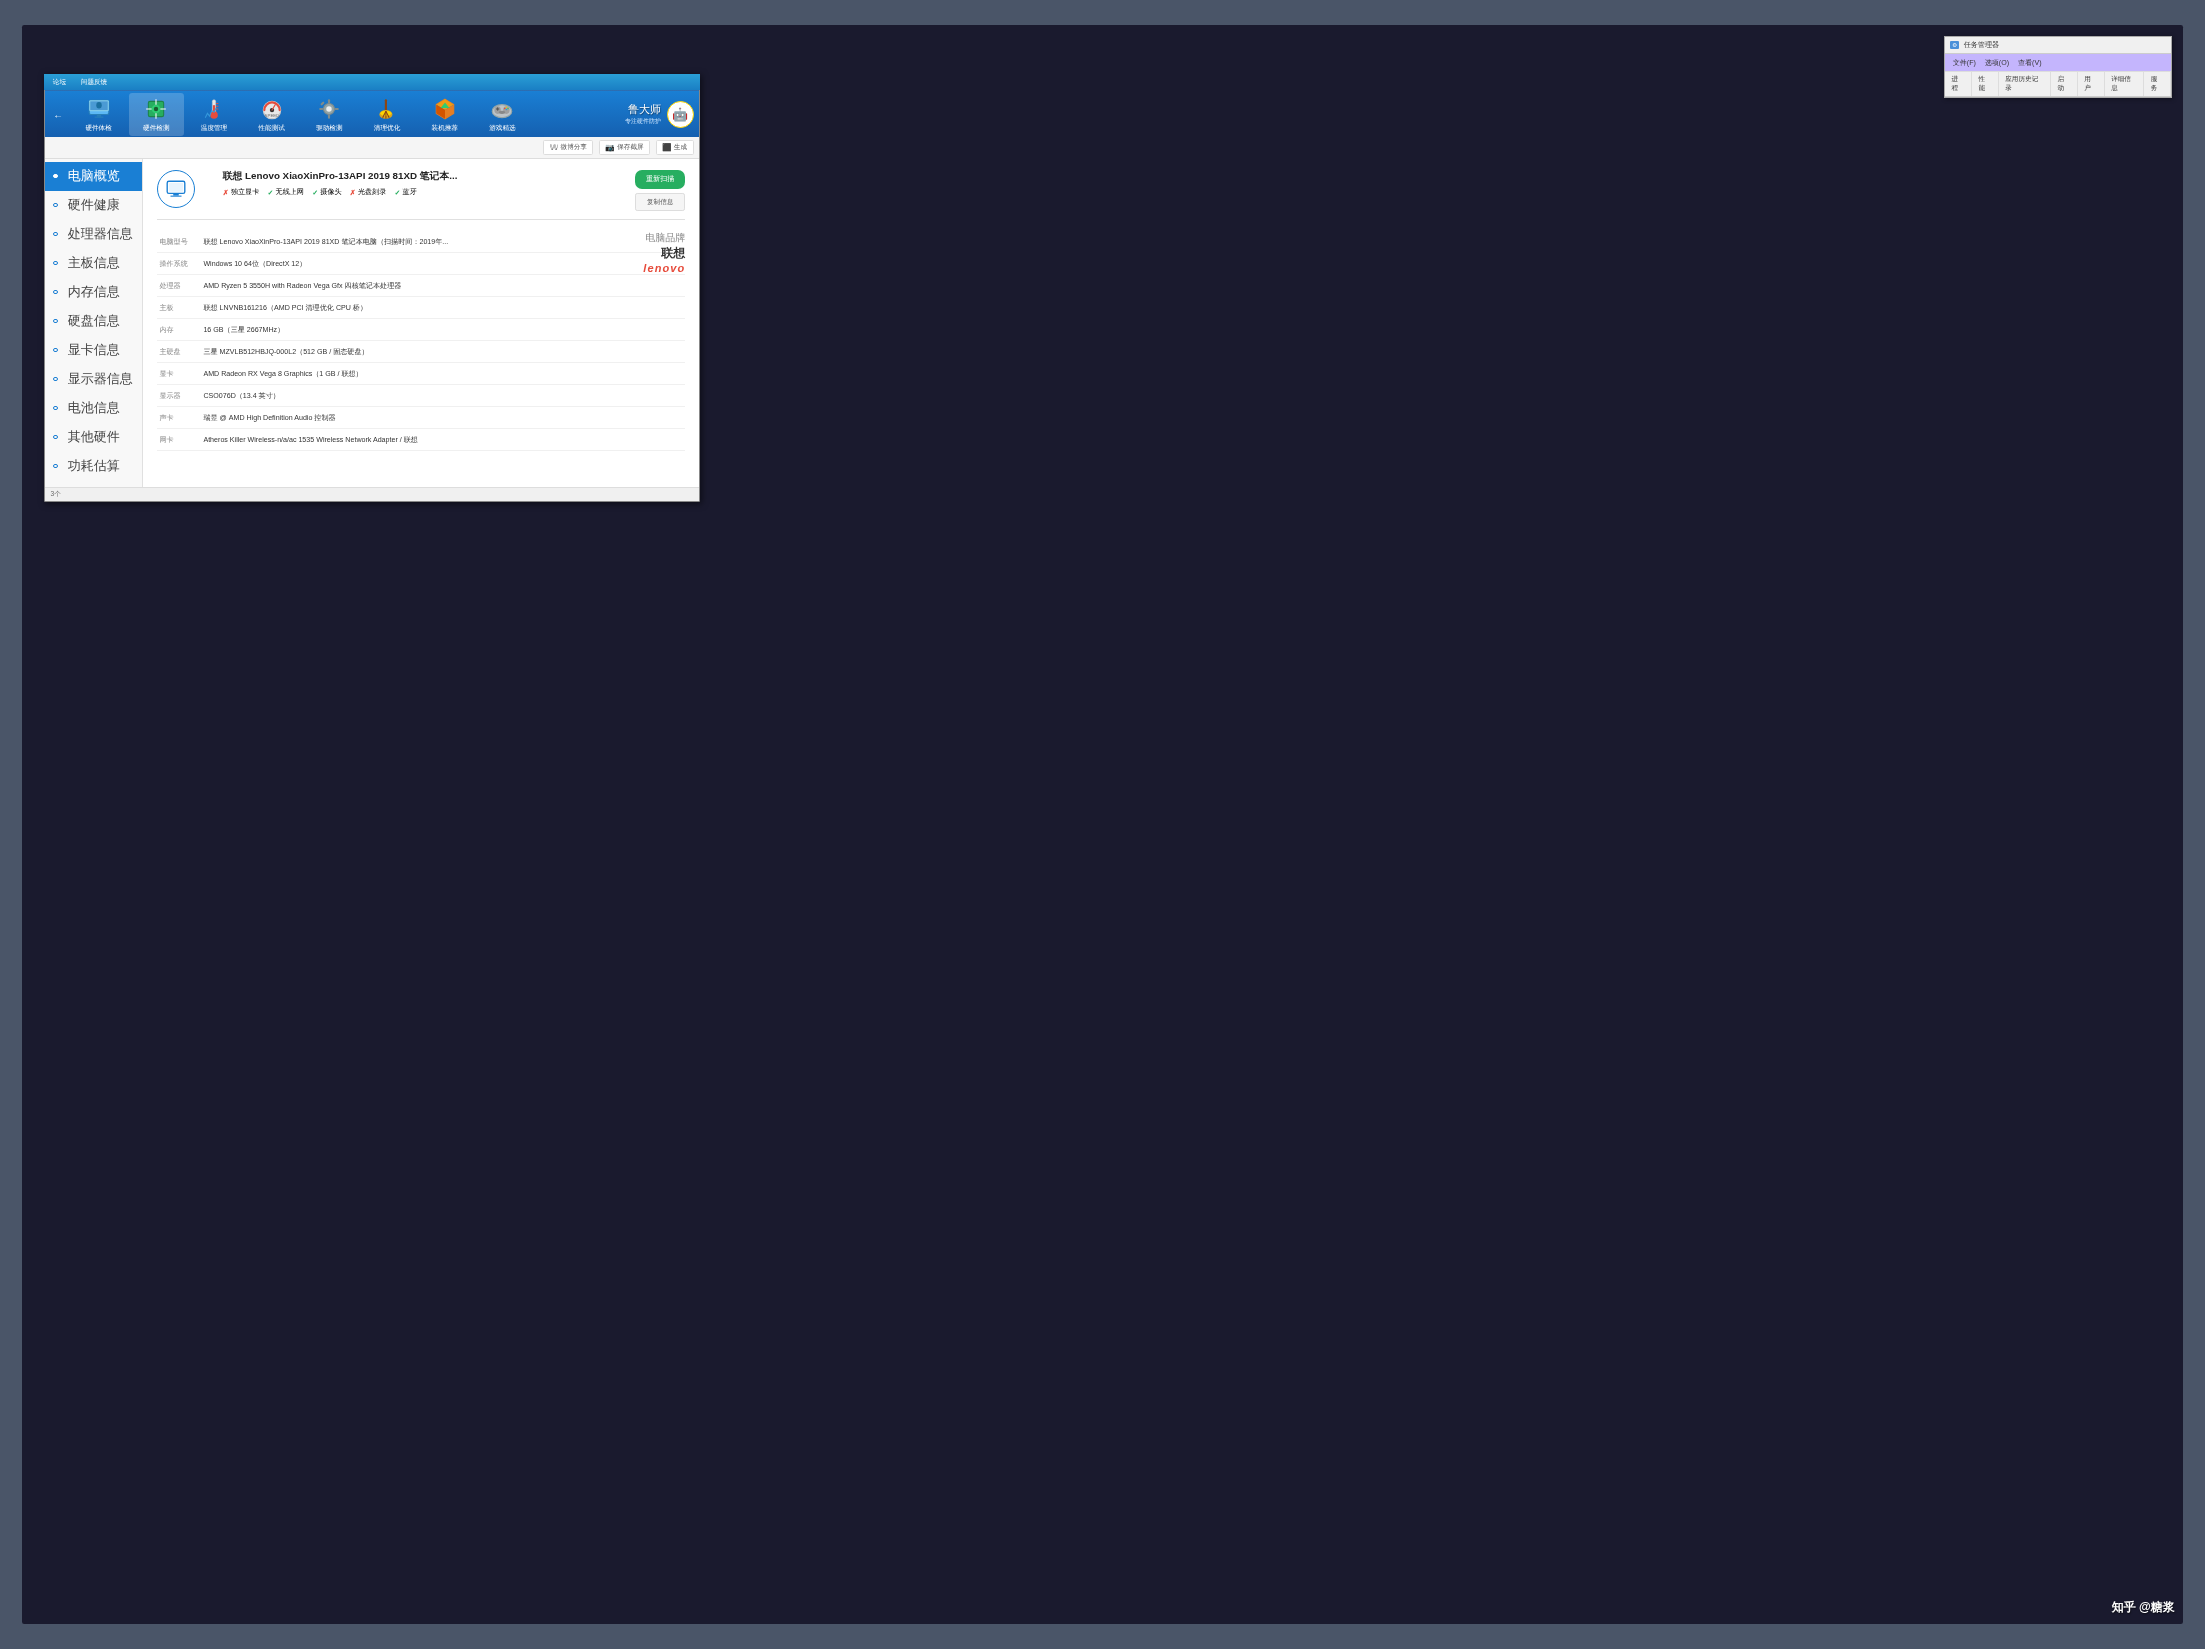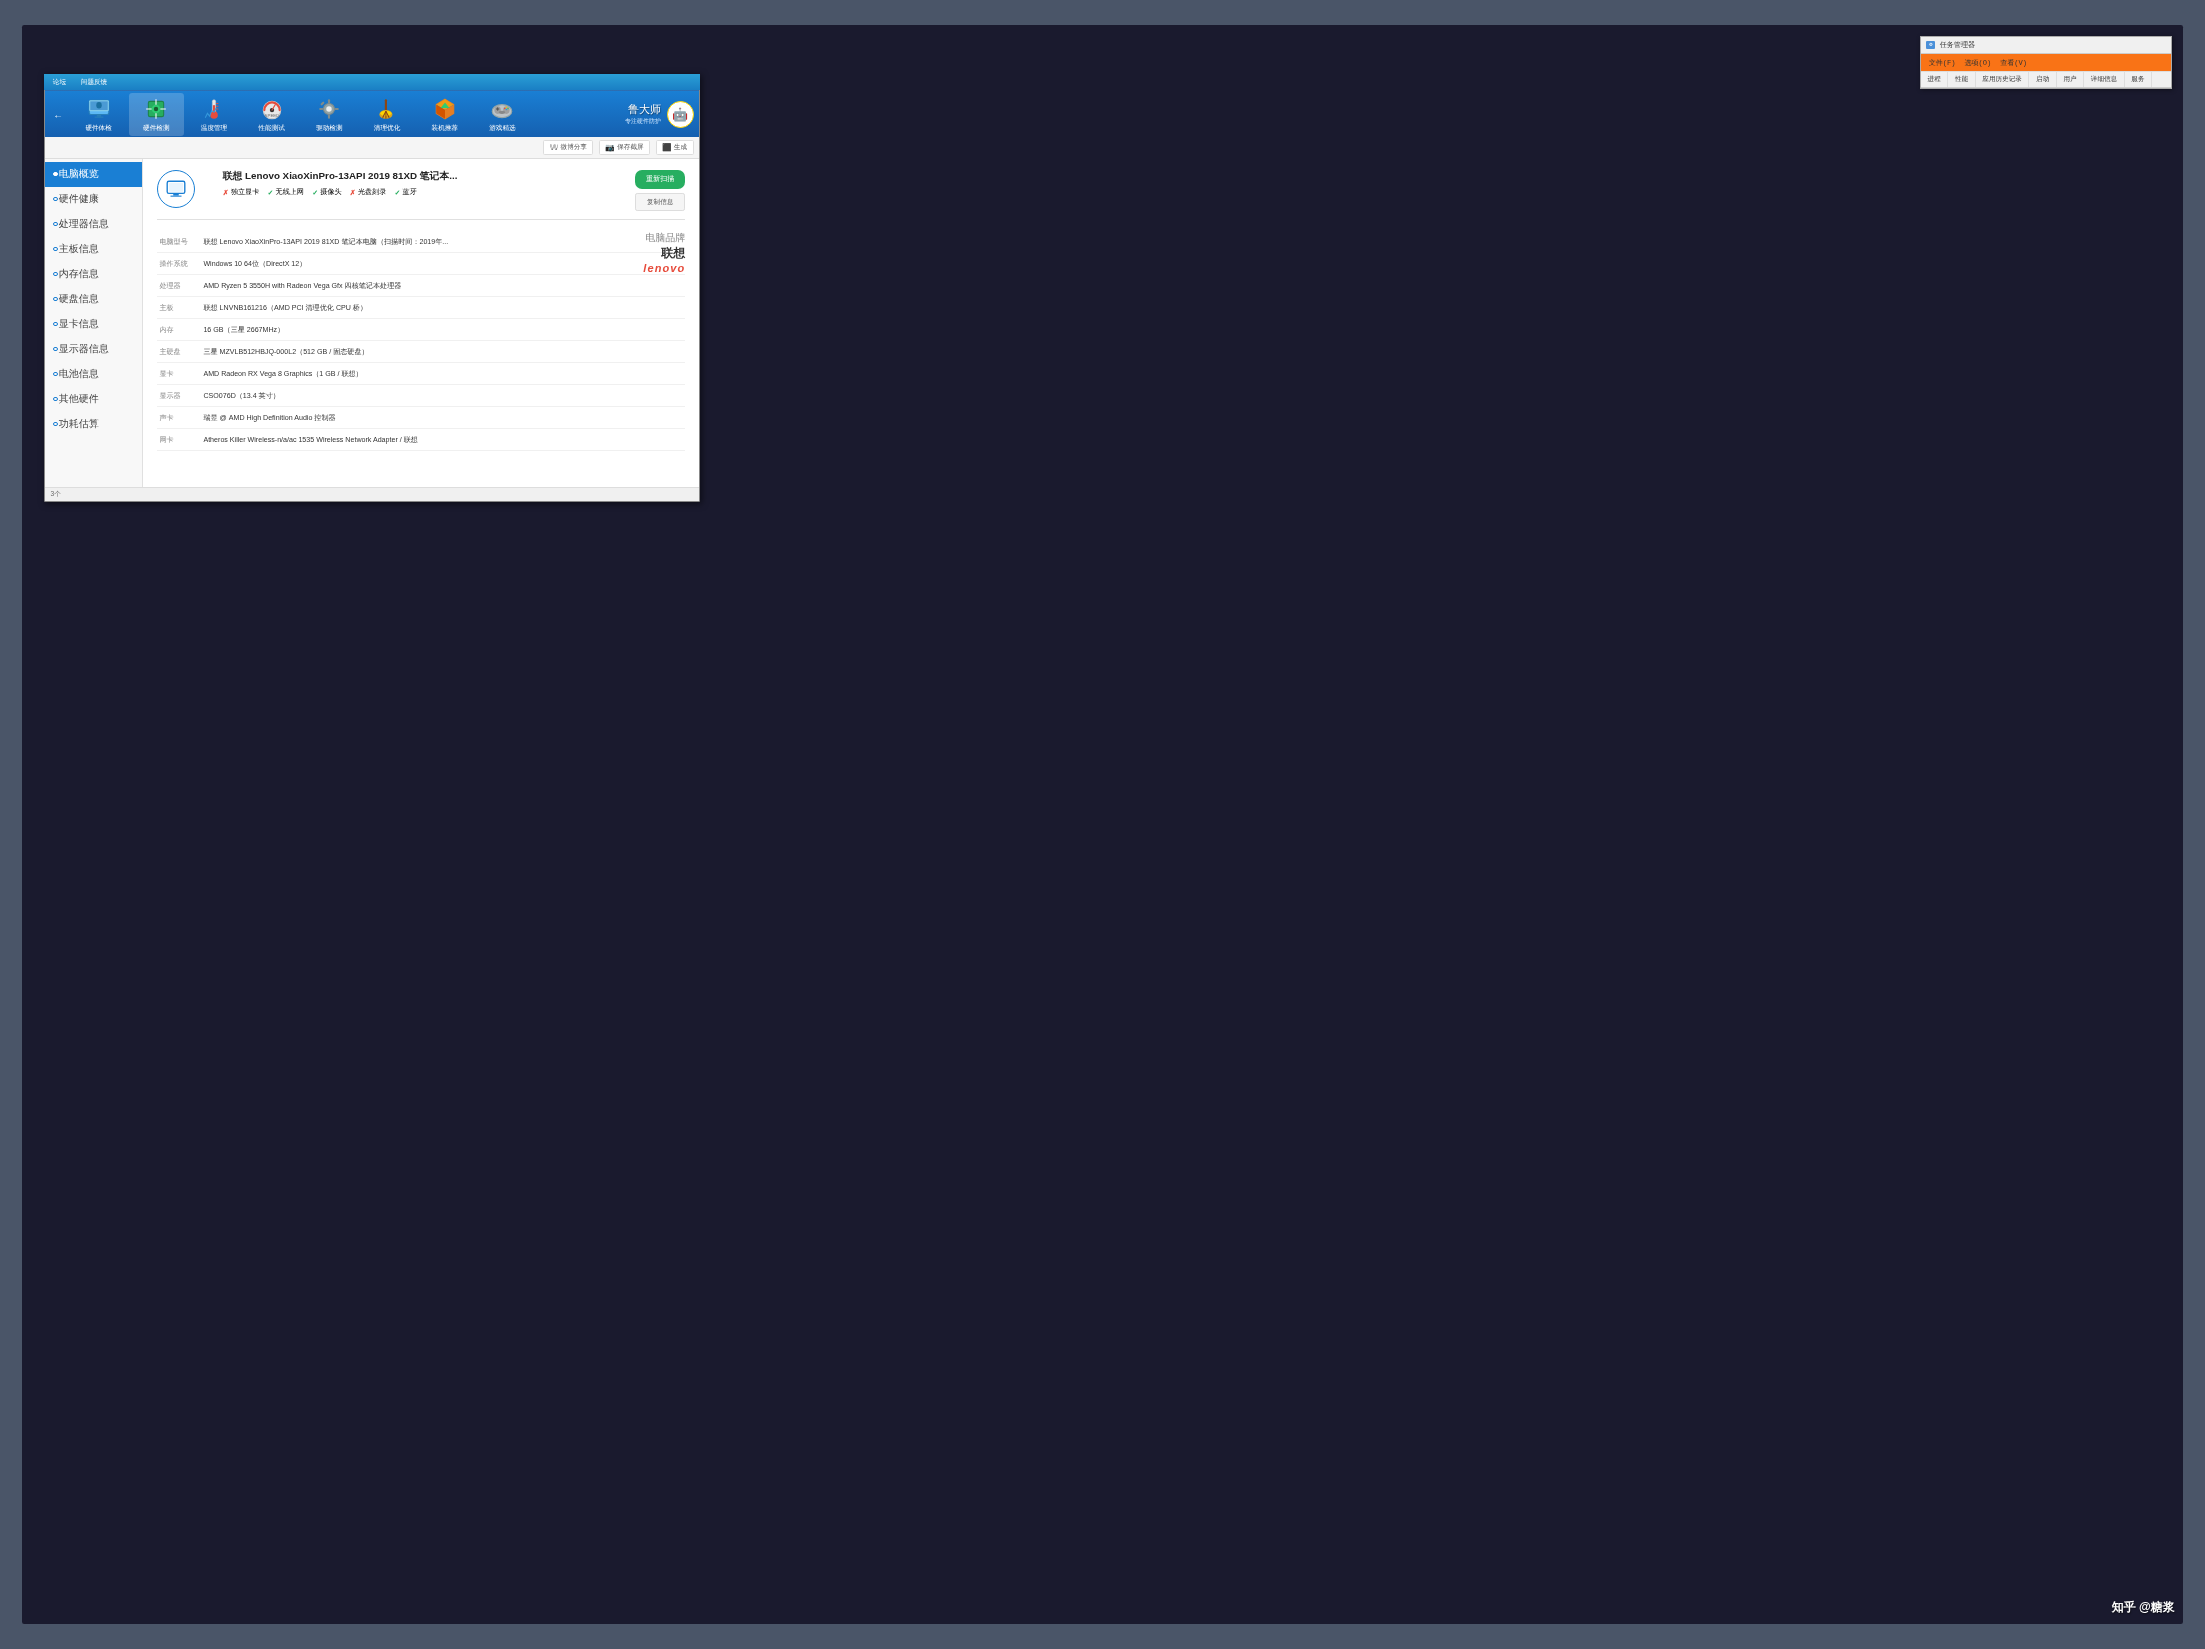--- a/index.html
+++ b/index.html
@@ -20,26 +20,25 @@
       background: #1a1a2e;
       border-radius: 2.2px;
       overflow: hidden;
     }
 
     
     .task-manager {
       position: absolute;
       top: 11px;
       right: 11px;
-      width: 252px;
-      background: #f97316;
+      width: 228px;
+      background: #c4b5fd;
       border: 0.5px solid #aaa;
       box-shadow: 1.1px 1.1px 4.4px rgba(0,0,0,0.4);
       z-index: 1;
-      font-family: Liberation Mono, monospace;
     }
     .task-manager-titlebar {
       background: #f0f0f0;
       padding: 3.3px 5.5px;
       display: flex;
       align-items: center;
       gap: 4.4px;
       border-bottom: 0.5px solid #ccc;
       font-size: 7.1px;
       color: #333;
@@ -243,23 +242,23 @@
     
     .lu-sidebar {
       width: 98px;
       background: #f8f8f8;
       border-right: 0.5px solid #e0e0e0;
       padding-top: 2.7px;
     }
     .sidebar-item {
       display: flex;
       align-items: center;
-      gap: 1px;
+      gap: 10px;
       padding: 5.5px 8.2px;
-      font-size: 10px;
+      font-size: 13px;
       color: #444;
       cursor: pointer;
       transition: background 0.15s;
       text-align: center;
     }
     .sidebar-item.active {
       background: #1a7fd4;
       color: white;
     }
     .sidebar-item .dot {

